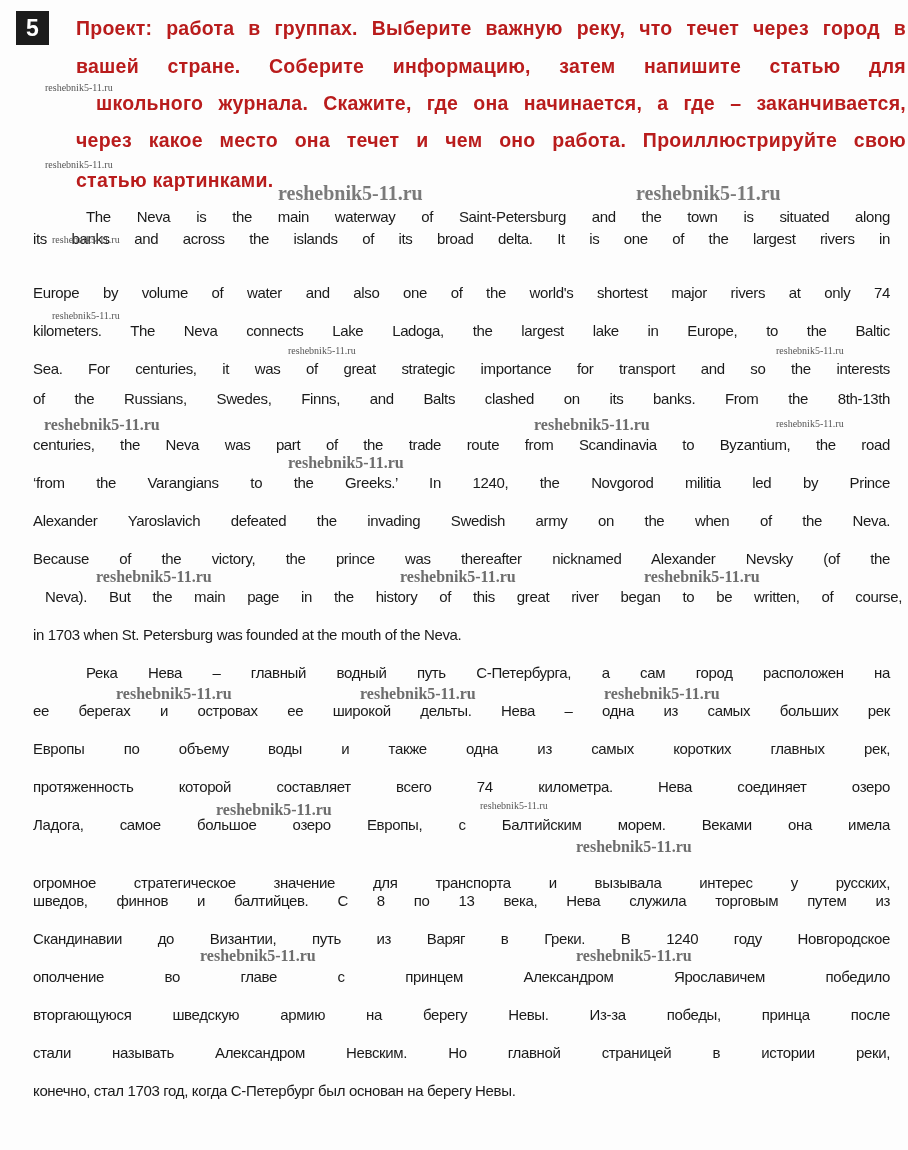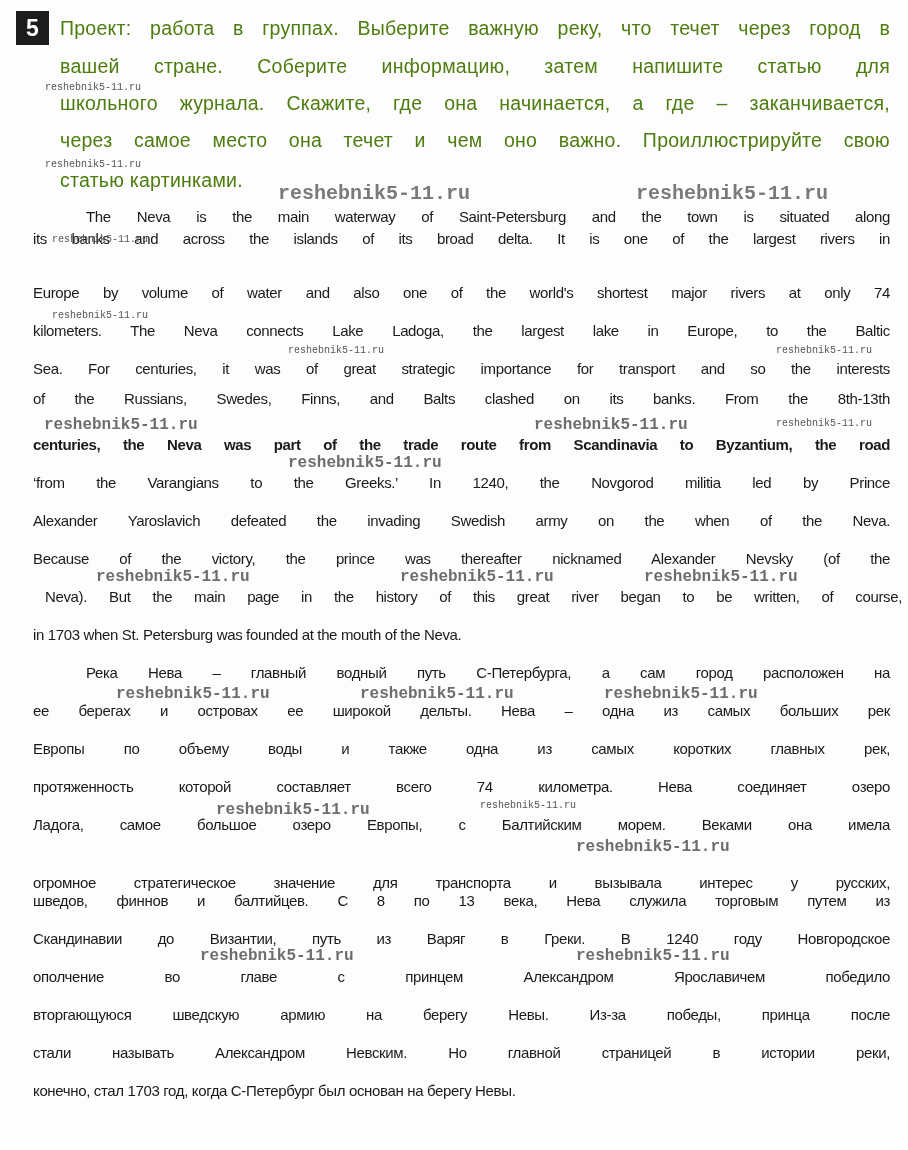--- a/index.html
+++ b/index.html
@@ -11,55 +11,55 @@
     font-family: "Liberation Sans", sans-serif; font-weight: bold; font-size: 23px;
     display: flex; align-items: center; justify-content: center;
   }
   .line {
     position: absolute; left: 33px; width: 857px; height: 30px;
     white-space: nowrap; text-align: justify; text-align-last: justify;
     font-family: "Liberation Sans", sans-serif; font-size: 15px; line-height: 30px;
     letter-spacing: -0.35px;
   }
   .line.task {
-    left: 60px; width: 830px; font-weight: normal; font-size: 19.5px; letter-spacing: 0.25px; color: #4d7c0f;
+    left: 76px; width: 830px; font-weight: bold; font-size: 19.5px; letter-spacing: 0.25px; color: #b91c1c;
   }
   .line.indent { left: 86px; width: 804px; }
   .line.last { text-align-last: left; }
   .wm {
-    position: absolute; font-family: Liberation Mono, monospace; font-weight: bold;
+    position: absolute; font-family: Liberation Serif, serif; font-weight: bold;
     color: #6d6d6d; white-space: nowrap; letter-spacing: 0px;
   }
   .wm.big { font-size: 20px; color: #7a7a7a; }
   .wm.med { font-size: 16px; }
   .wm.small { font-size: 10px; font-weight: normal; color: #555; }
 </style>
 </head>
 <body>
 
 <div class="page">
 
   <div class="badge">5</div>
 
   <div>
     <div class="line task" style="top: 13px; white-space: nowrap;"><span style="white-space: nowrap; word-spacing: 0px;">Проект: работа в группах. Выберите важную реку, что течет через город в</span></div>
     <div class="line task" style="top: 51px; white-space: nowrap;"><span style="white-space: nowrap; word-spacing: 0px;">вашей стране. Соберите информацию, затем напишите статью для</span></div>
-    <div class="line task" style="top: 88px; white-space: nowrap;"><span style="white-space: nowrap; word-spacing: 0px;">школьного журнала. Скажите, где она начинается, а где – заканчивается,</span></div>
-    <div class="line task" style="top: 125px; white-space: nowrap;"><span style="white-space: nowrap; word-spacing: 0px;">через самое место она течет и чем оно важно. Проиллюстрируйте свою</span></div>
+    <div class="line task" style="top: 88px; white-space: nowrap;"><span style="white-space: nowrap; word-spacing: 0px; margin-left: 20px;">школьного журнала. Скажите, где она начинается, а где – заканчивается,</span></div>
+    <div class="line task" style="top: 125px; white-space: nowrap;"><span style="white-space: nowrap; word-spacing: 0px;">через какое место она течет и чем оно работа. Проиллюстрируйте свою</span></div>
     <div class="line task last" style="top: 165px; white-space: nowrap;"><span style="white-space: nowrap;">статью картинками.</span></div>
   </div>
 
   <div>
     <div class="line indent" style="top: 202px; white-space: nowrap;"><span style="white-space: nowrap; word-spacing: 0px;">The Neva is the main waterway of Saint-Petersburg and the town is situated along</span></div>
     <div class="line" style="top: 224px; white-space: nowrap;"><span style="white-space: nowrap; word-spacing: 0px;">its banks and across the islands of its broad delta. It is one of the largest rivers in</span></div>
     <div class="line" style="top: 278px; white-space: nowrap;"><span style="white-space: nowrap; word-spacing: 0px;">Europe by volume of water and also one of the world's shortest major rivers at only 74</span></div>
     <div class="line" style="top: 316px; white-space: nowrap;"><span style="white-space: nowrap; word-spacing: 0px;">kilometers. The Neva connects Lake Ladoga, the largest lake in Europe, to the Baltic</span></div>
     <div class="line" style="top: 354px; white-space: nowrap;"><span style="white-space: nowrap; word-spacing: 0px;">Sea. For centuries, it was of great strategic importance for transport and so the interests</span></div>
     <div class="line" style="top: 384px; white-space: nowrap;"><span style="white-space: nowrap; word-spacing: 0px;">of the Russians, Swedes, Finns, and Balts clashed on its banks. From the 8th-13th</span></div>
-    <div class="line" style="top: 430px; white-space: nowrap; font-weight: bold;"><span style="white-space: nowrap; word-spacing: 0px;">centuries, the Neva was part of the trade route from Scandinavia to Byzantium, the road</span></div>
+    <div class="line" style="top: 430px; white-space: nowrap;"><span style="white-space: nowrap; word-spacing: 0px;">centuries, the Neva was part of the trade route from Scandinavia to Byzantium, the road</span></div>
     <div class="line" style="top: 468px; white-space: nowrap;"><span style="white-space: nowrap; word-spacing: 0px;">‘from the Varangians to the Greeks.’ In 1240, the Novgorod militia led by Prince</span></div>
     <div class="line" style="top: 506px; white-space: nowrap;"><span style="white-space: nowrap; word-spacing: 0px;">Alexander Yaroslavich defeated the invading Swedish army on the when of the Neva.</span></div>
     <div class="line" style="top: 544px; white-space: nowrap;"><span style="white-space: nowrap; word-spacing: 0px;">Because of the victory, the prince was thereafter nicknamed Alexander Nevsky (of the</span></div>
     <div class="line" style="top: 582px; white-space: nowrap; margin-left: 12px;"><span style="white-space: nowrap; word-spacing: 0px;">Neva). But the main page in the history of this great river began to be written, of course,</span></div>
     <div class="line last" style="top: 620px; white-space: nowrap;"><span style="white-space: nowrap;">in 1703 when St. Petersburg was founded at the mouth of the Neva.</span></div>
   </div>
 
   <div>
     <div class="line indent" style="top: 658px; white-space: nowrap;"><span style="white-space: nowrap; word-spacing: 0px;">Река Нева – главный водный путь С-Петербурга, а сам город расположен на</span></div>
     <div class="line" style="top: 696px; white-space: nowrap;"><span style="white-space: nowrap; word-spacing: 0px;">ее берегах и островах ее широкой дельты. Нева – одна из самых больших рек</span></div>

